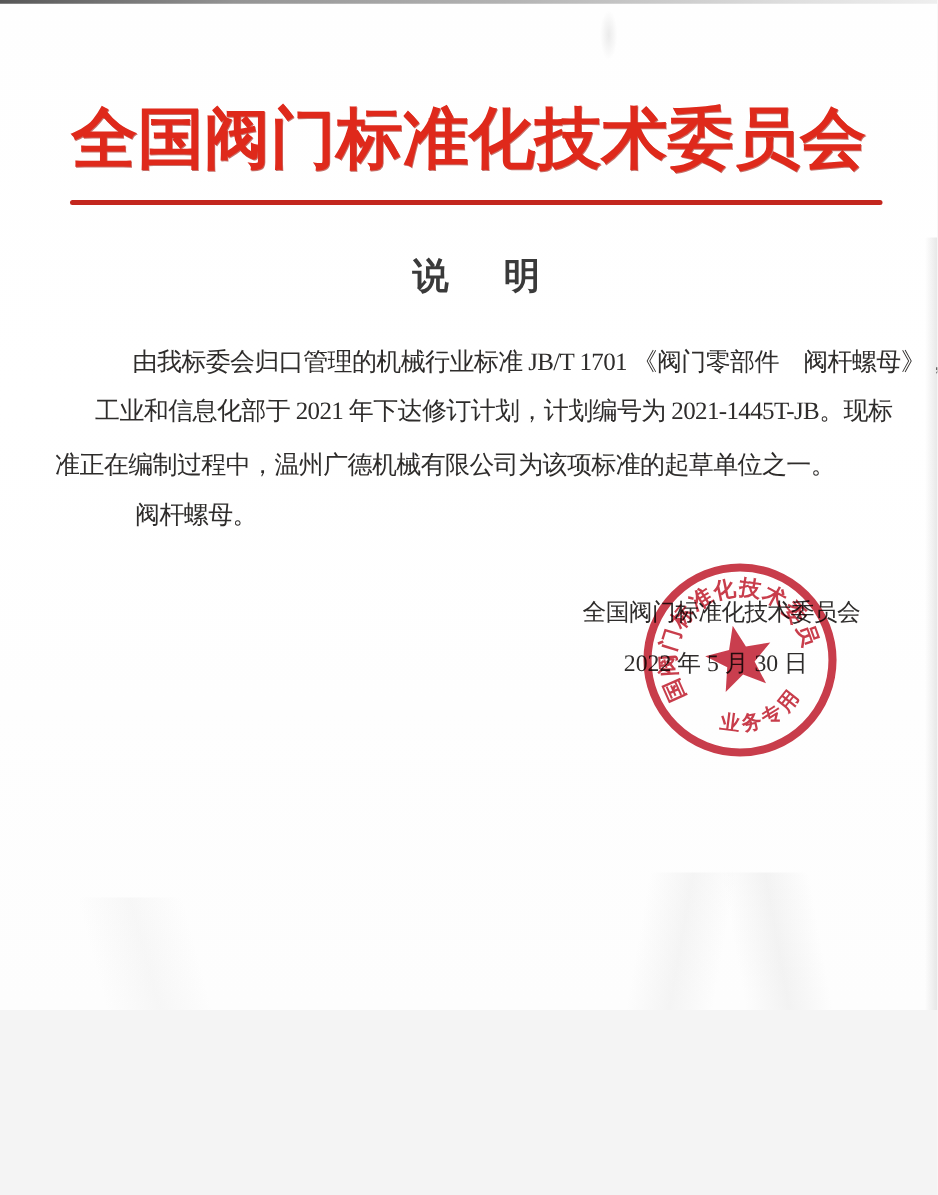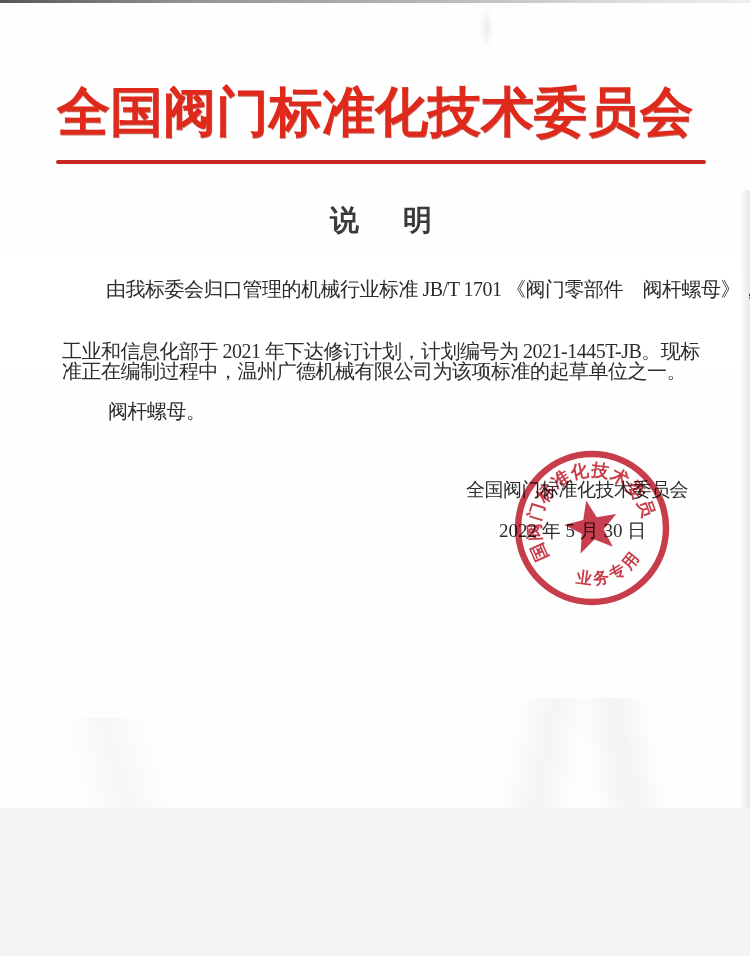--- a/index.html
+++ b/index.html
@@ -79,22 +79,22 @@
   
   .body-line {
     position: absolute;
     margin: 0;
     font-size: 20px;
     letter-spacing: -0.5px;
     color: #2e2c2b;
     white-space: nowrap;
   }
   .line1 { top: 276px; left: 106px; }
-  .line2 { top: 315px; left: 62px; margin-top: 23px; }
-  .line3 { top: 358px; left: 62px; }
+  .line2 { top: 315px; left: 76px; }
+  .line3 { top: 358px; left: 44px; }
   .line4 { top: 398px; left: 108px; }
 
   
   .signature-org {
     position: absolute;
     top: 477px; left: 466px;
     font-size: 19px; letter-spacing: -0.5px;
     color: #2e2c2b; white-space: nowrap;
   }
   .signature-date {

